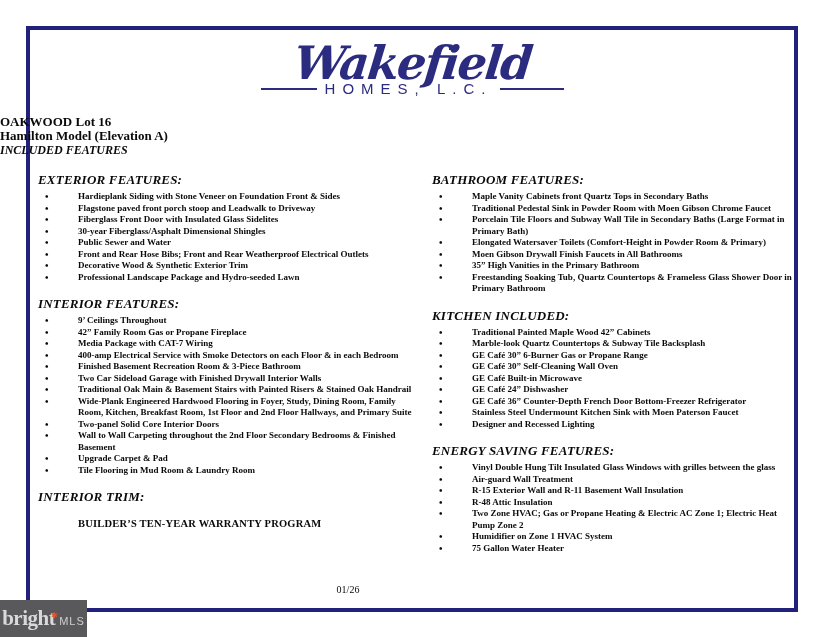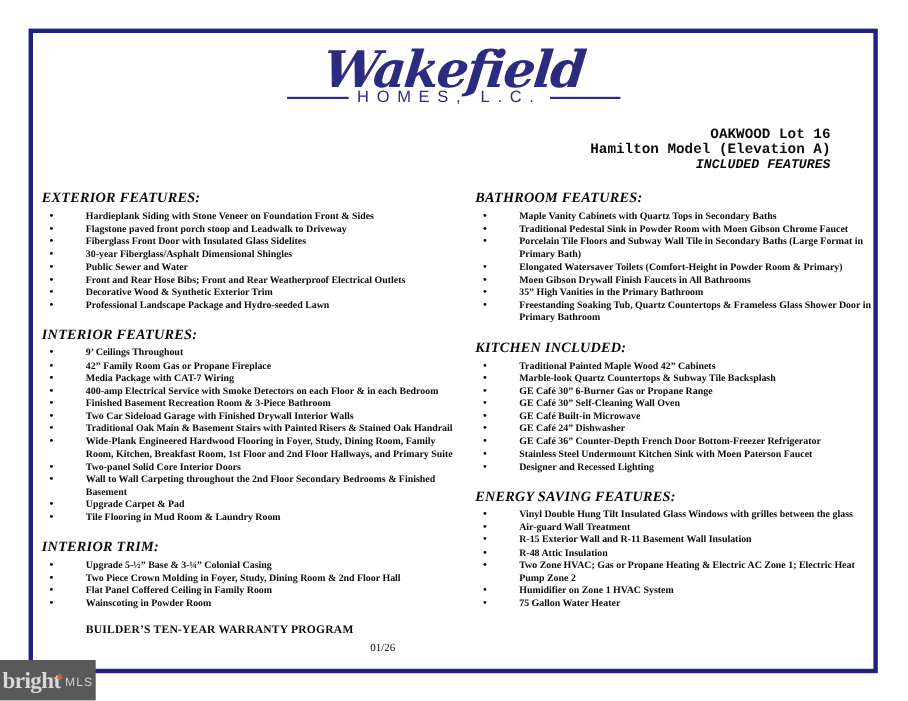--- a/index.html
+++ b/index.html
@@ -33,21 +33,21 @@
     margin-top:-6px;gap:8px;
   }
   .rule{display:inline-block;height:2px;background:#2b2b80;}
   .rule-l{width:56px;}
   .rule-r{width:64px;}
   .logo-homes{
     color:#2b2b80;font-size:15px;letter-spacing:7px;
     font-family:"Liberation Sans", sans-serif;
   }
   
-  .titleblock{position:absolute;left:0;top:115px;width:755px;text-align:right;font-family:Liberation Mono, monospace;}
+  .titleblock{position:absolute;left:0;top:115px;width:755px;text-align:left;}
   .title-1,.title-2{font-weight:bold;font-size:13px;line-height:14px;}
   .title-3{font-weight:bold;font-style:italic;font-size:12px;line-height:14px;}
   
   .col{position:absolute;top:172px;}
   .col-left{left:38px;width:374px;}
   .col-right{left:432px;width:366px;}
   .sec{margin-bottom:13px;}
   .sec-h{
     margin:0 0 3px 0;
     font-size:13px;font-weight:bold;font-style:italic;
@@ -145,35 +145,29 @@
           <li>Traditional Oak Main &amp; Basement Stairs with Painted Risers &amp; Stained Oak Handrail</li>
           <li>Wide-Plank Engineered Hardwood Flooring in Foyer, Study, Dining Room, Family Room, Kitchen, Breakfast Room, 1st Floor and 2nd Floor Hallways, and Primary Suite</li>
           <li>Two-panel Solid Core Interior Doors</li>
           <li>Wall to Wall Carpeting throughout the 2nd Floor Secondary Bedrooms &amp; Finished Basement</li>
           <li>Upgrade Carpet &amp; Pad</li>
           <li>Tile Flooring in Mud Room &amp; Laundry Room</li>
         </ul>
     </section>
     <section class="sec">
       <h2 class="sec-h">INTERIOR TRIM:</h2>
-      <ul class="items">
-          <li>Upgrade 5-½” Base &amp; 3-¼” Colonial Casing</li>
-          <li>Two Piece Crown Molding in Foyer, Study, Dining Room &amp; 2nd Floor Hall</li>
-          <li>Flat Panel Coffered Ceiling in Family Room</li>
-          <li>Wainscoting in Powder Room</li>
-        </ul>
     </section>
     <div class="warranty">BUILDER’S TEN-YEAR WARRANTY PROGRAM</div>
   </div>
 
   <div class="col col-right">
     <section class="sec">
       <h2 class="sec-h">BATHROOM FEATURES:</h2>
       <ul class="items">
-          <li>Maple Vanity Cabinets with Quartz Tops in Secondary Baths</li>
+          <li>Maple Vanity Cabinets front Quartz Tops in Secondary Baths</li>
           <li>Traditional Pedestal Sink in Powder Room with Moen Gibson Chrome Faucet</li>
           <li>Porcelain Tile Floors and Subway Wall Tile in Secondary Baths (Large Format in Primary Bath)</li>
           <li>Elongated Watersaver Toilets (Comfort-Height in Powder Room &amp; Primary)</li>
           <li>Moen Gibson Drywall Finish Faucets in All Bathrooms</li>
           <li>35” High Vanities in the Primary Bathroom</li>
           <li>Freestanding Soaking Tub, Quartz Countertops &amp; Frameless Glass Shower Door in Primary Bathroom</li>
         </ul>
     </section>
     <section class="sec">
       <h2 class="sec-h">KITCHEN INCLUDED:</h2>

